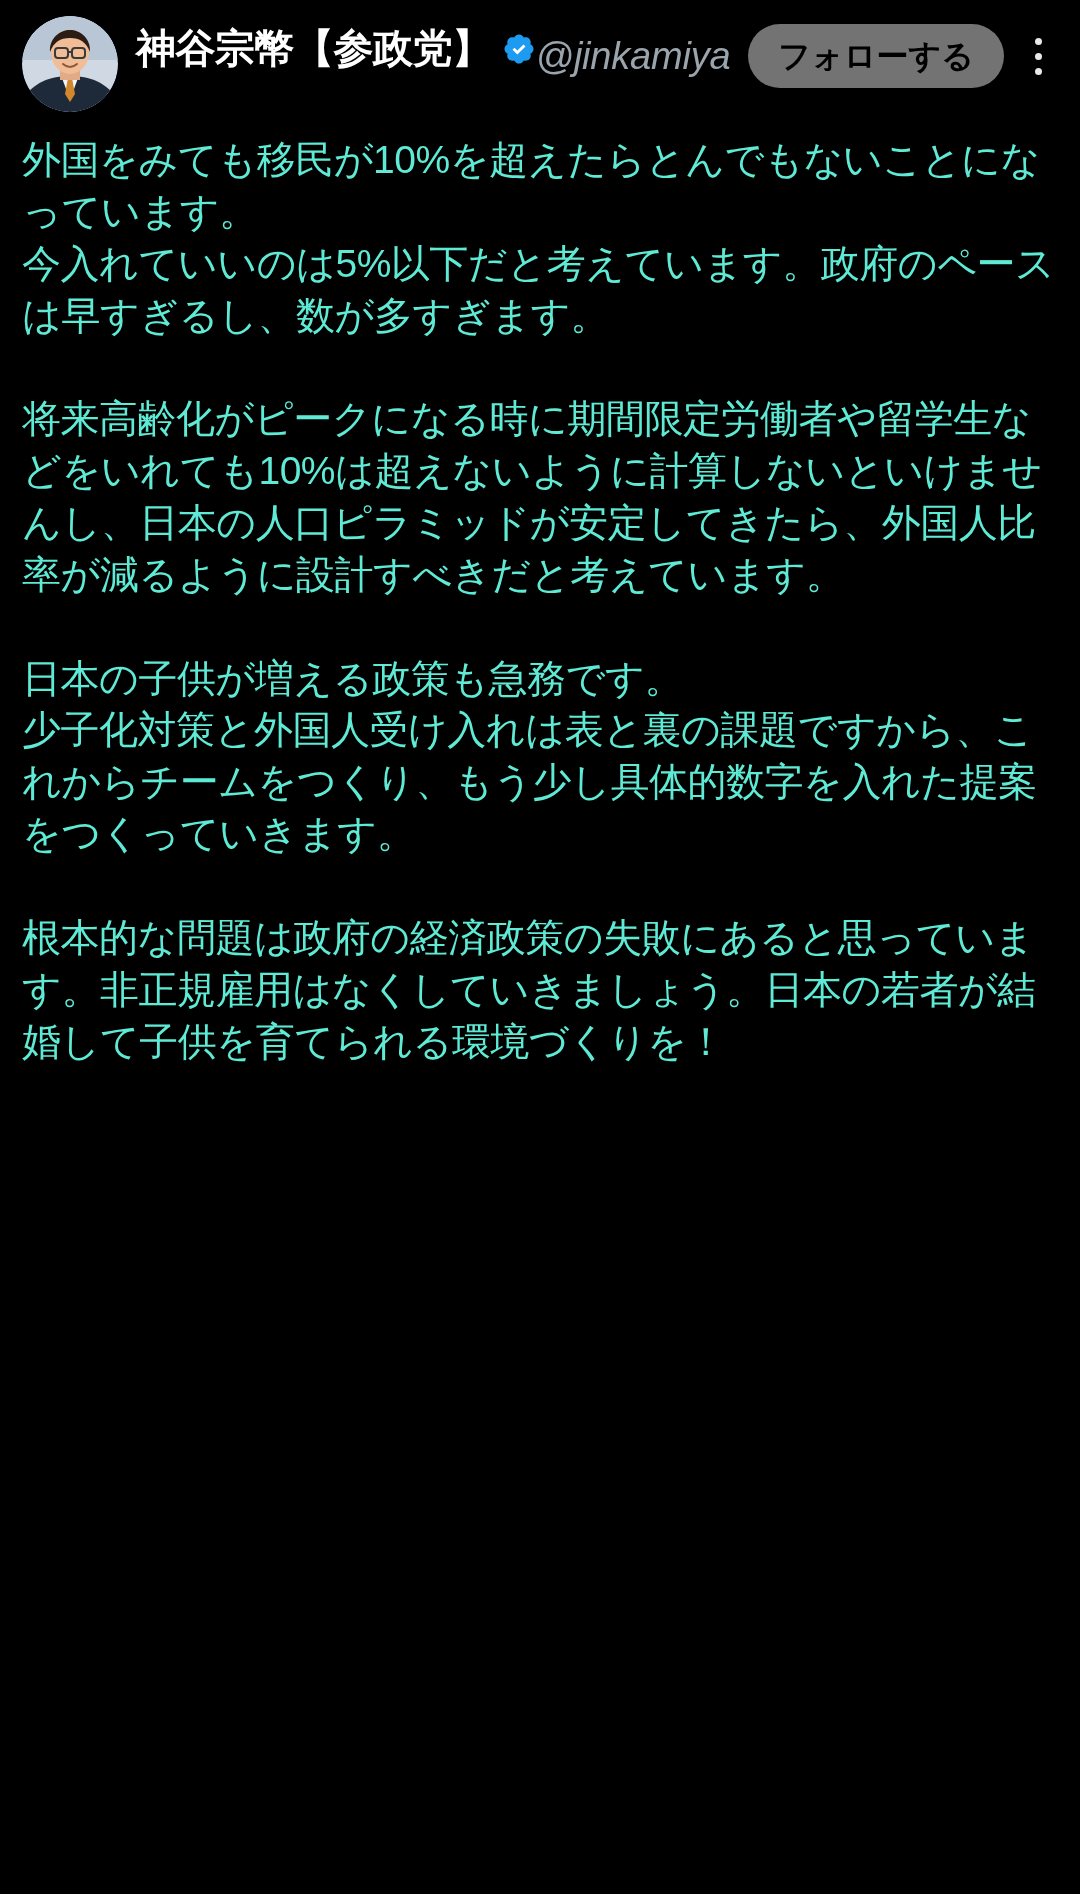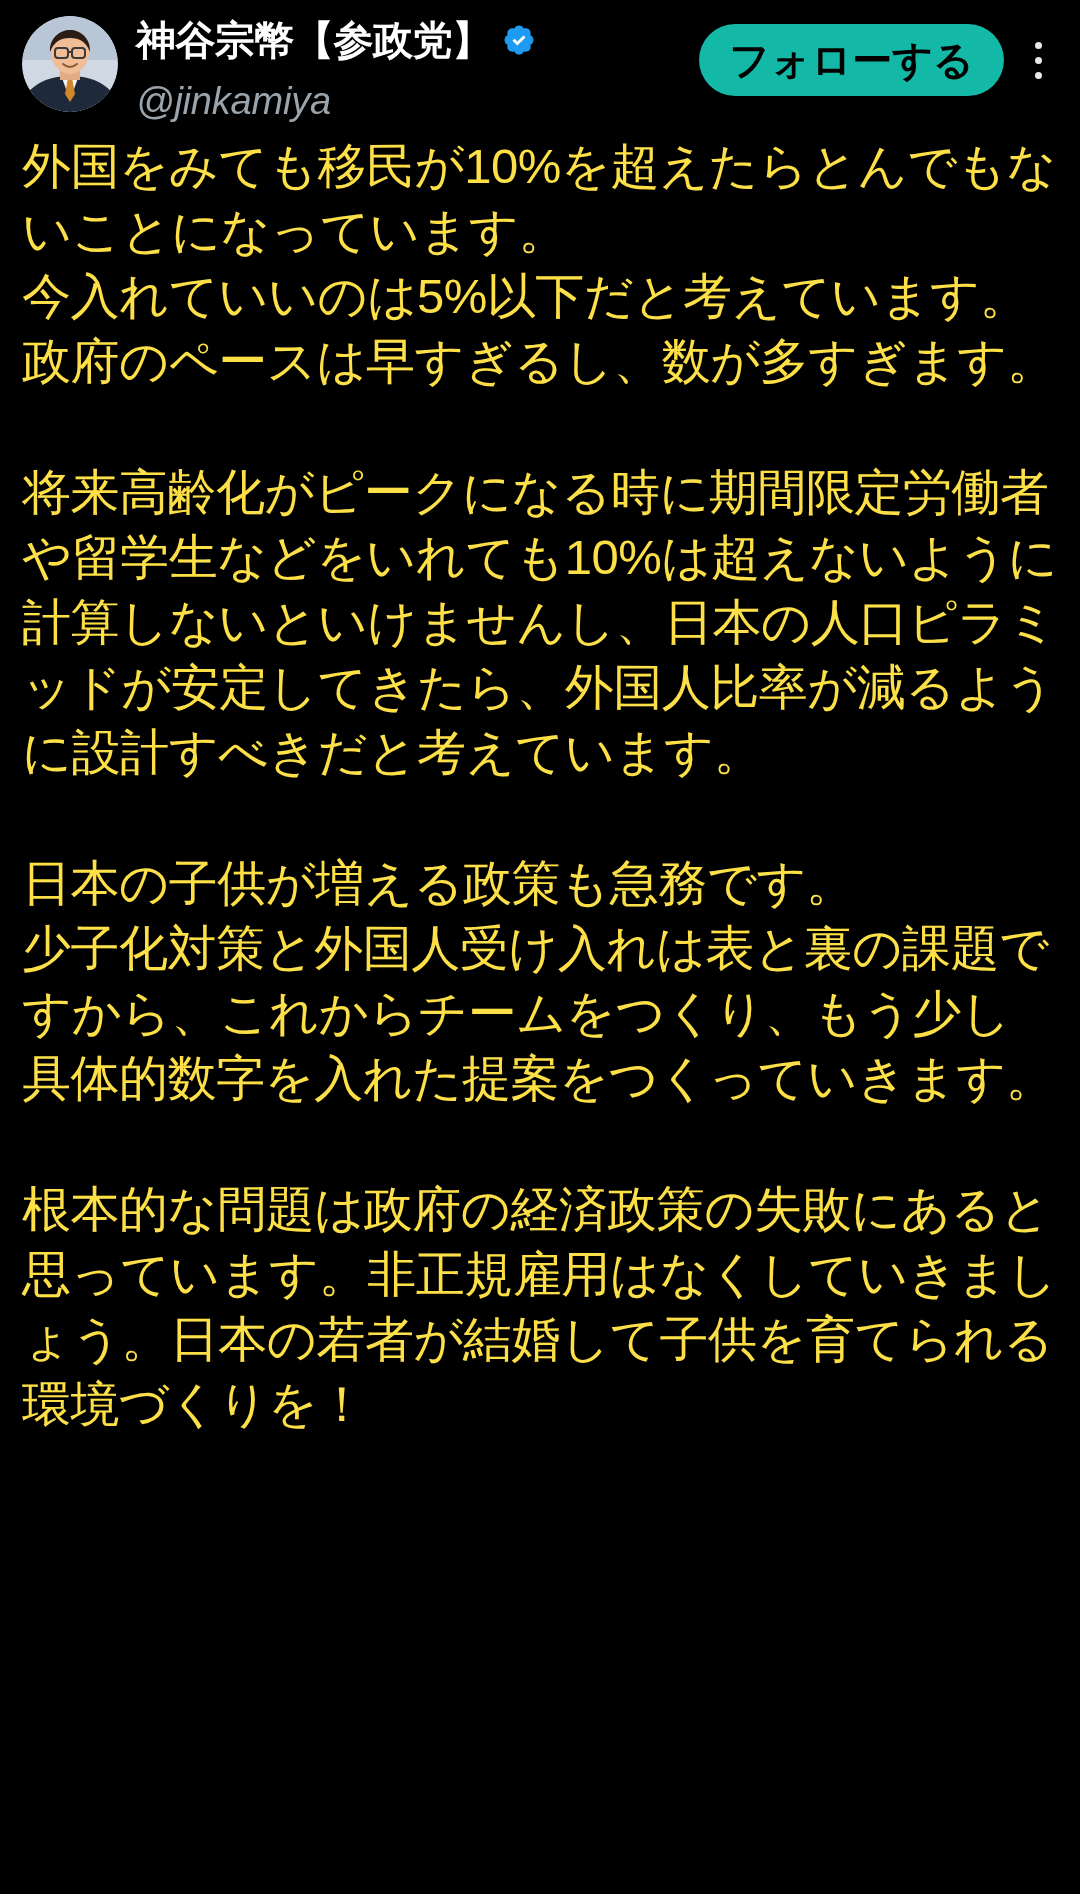--- a/index.html
+++ b/index.html
@@ -40,21 +40,21 @@
     flex: 0 0 96px;
     overflow: hidden;
     position: relative;
     background: #2b3a52;
   }
   .avatar svg { display: block; width: 96px; height: 96px; }
 
   .identity {
     margin-left: 18px;
     display: flex;
-    flex-direction: column;
+    flex-direction: row;
     justify-content: flex-start;
     flex: 1 1 auto;
     min-width: 0;
     padding-top: 2px;
   }
 
   .name-row {
     display: flex;
     align-items: center;
     white-space: nowrap;
@@ -87,25 +87,25 @@
   }
 
   .header-actions {
     display: flex;
     align-items: center;
     flex: 0 0 auto;
     padding-top: 8px;
   }
 
   .follow-button {
-    background: #14b8a6;
+    background: #737373;
     color: #000000;
     border: none;
     border-radius: 999px;
-    font-size: 40px;
+    font-size: 32px;
     font-weight: 700;
     padding: 16px 30px;
     line-height: 1;
     cursor: pointer;
     font-family: "Liberation Sans", "DejaVu Sans", sans-serif;
     white-space: nowrap;
   }
 
   .more-button {
     margin-left: 14px;
@@ -128,23 +128,23 @@
     margin: 4px 0;
   }
 
   
   .tweet-body {
     padding: 4px 22px 0 22px;
     box-sizing: border-box;
   }
 
   .tweet-text {
-    font-size: 49px;
+    font-size: 39px;
     line-height: 1.33;
-    color: #fde047;
+    color: #5eead4;
     white-space: pre-wrap;
     word-break: break-all;
     letter-spacing: -0.5px;
     margin: 0;
     font-weight: 400;
   }
 </style>
 </head>
 <body>
 

